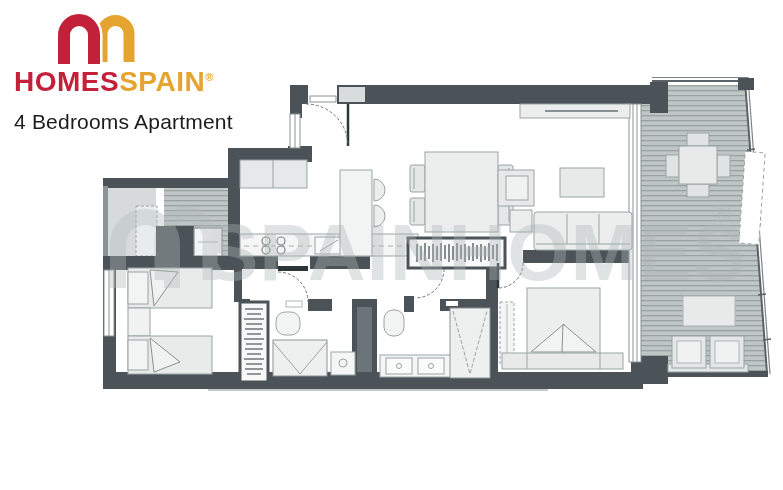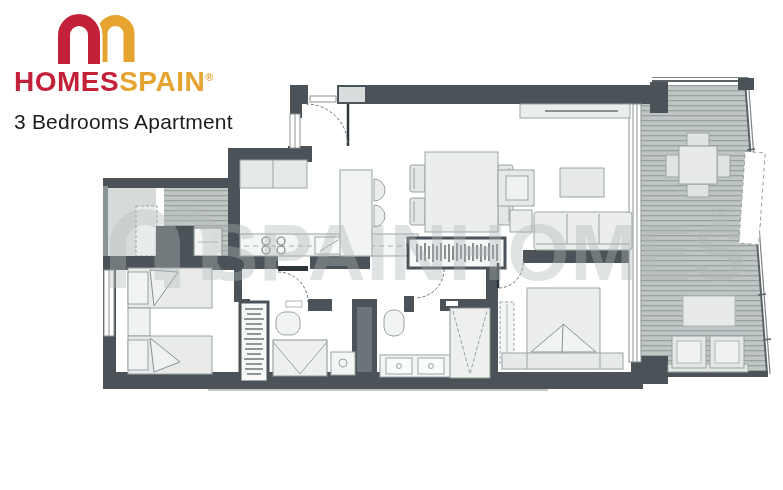--- a/index.html
+++ b/index.html
@@ -19,21 +19,21 @@
 
 <div id="canvas">
 
   <div id="header">
     <svg id="logo-arches" width="96" height="58" viewBox="0 0 96 58">
       <path d="M52,54 L52,26 A13.5,13.5 0 0 1 79,26 L79,54" fill="none" stroke="#e5a430" stroke-width="11"></path>
       <path d="M14,56 L14,27 A15,15 0 0 1 44,27 L44,56" fill="none" stroke="#ffffff" stroke-width="17"></path>
       <path d="M14,56 L14,27 A15,15 0 0 1 44,27 L44,56" fill="none" stroke="#c3203a" stroke-width="12"></path>
     </svg>
     <div id="wordmark"><span class="spain">HOMES</span><span class="homes">SPAIN</span><span class="reg">®</span></div>
-    <div id="plan-title">3 Bedrooms Apartment</div>
+    <div id="plan-title">4 Bedrooms Apartment</div>
   </div>
 
   <svg width="783" height="490" viewBox="0 0 783 490" style="position:absolute;left:0;top:0;">
     <defs>
       <pattern id="deckP" width="8" height="5" patternUnits="userSpaceOnUse">
         <rect width="8" height="5" fill="#c0c6c6"></rect>
         <rect width="8" height="1.3" fill="#99a1a1"></rect>
       </pattern>
     </defs>
 

